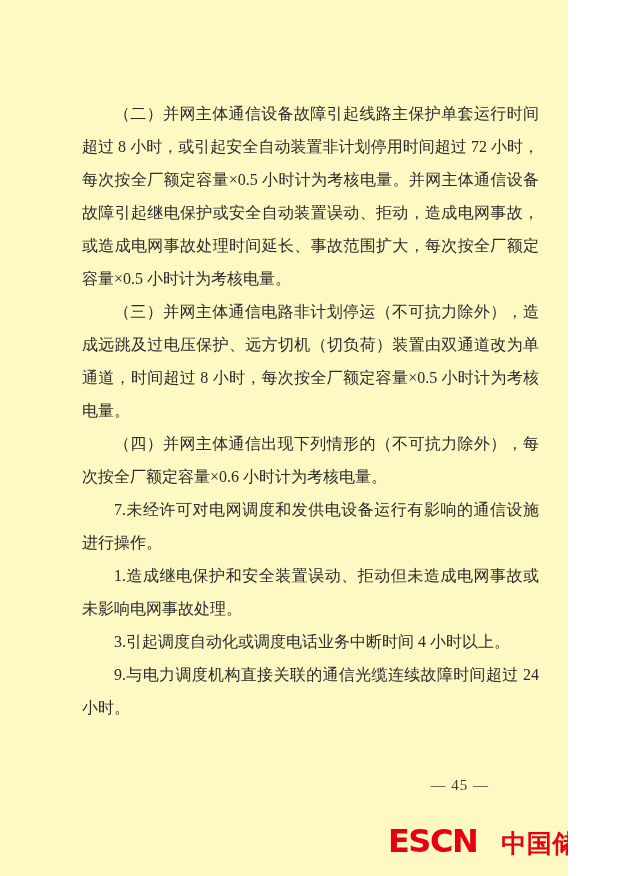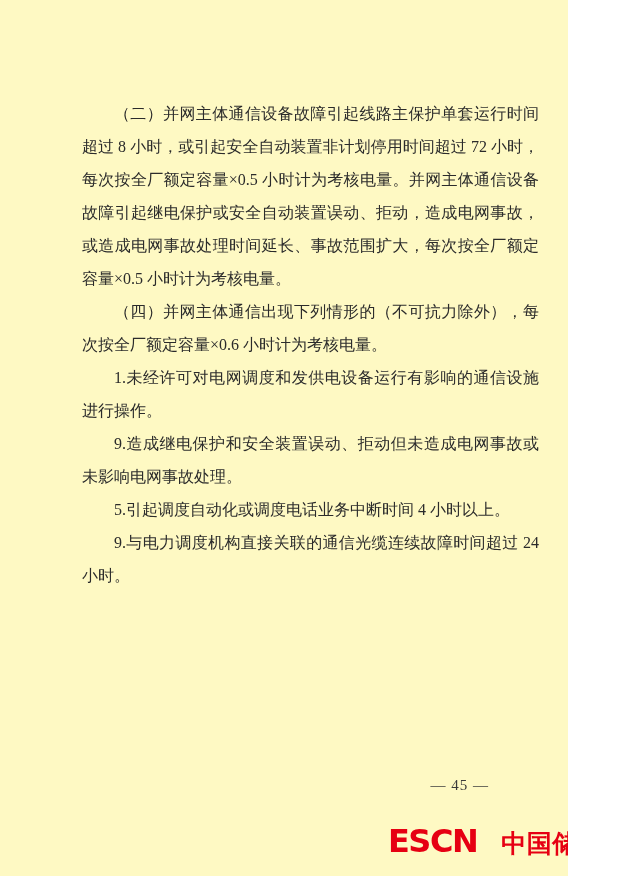--- a/index.html
+++ b/index.html
@@ -63,24 +63,25 @@
     letter-spacing: 0.5px;
   }
 </style>
 </head>
 <body>
 
 <div class="page">
 
   <div class="content">
     <p class="para">（二）并网主体通信设备故障引起线路主保护单套运行时间超过 8 小时，或引起安全自动装置非计划停用时间超过 72 小时，每次按全厂额定容量×0.5 小时计为考核电量。并网主体通信设备故障引起继电保护或安全自动装置误动、拒动，造成电网事故，或造成电网事故处理时间延长、事故范围扩大，每次按全厂额定容量×0.5 小时计为考核电量。</p>
+    <p class="para">（三）并网主体通信电路非计划停运（不可抗力除外），造成远跳及过电压保护、远方切机（切负荷）装置由双通道改为单通道，时间超过 8 小时，每次按全厂额定容量×0.5 小时计为考核电量。</p>
     <p class="para">（四）并网主体通信出现下列情形的（不可抗力除外），每次按全厂额定容量×0.6 小时计为考核电量。</p>
-    <p class="para">1.未经许可对电网调度和发供电设备运行有影响的通信设施进行操作。</p>
-    <p class="para">9.造成继电保护和安全装置误动、拒动但未造成电网事故或未影响电网事故处理。</p>
-    <p class="para">5.引起调度自动化或调度电话业务中断时间 4 小时以上。</p>
+    <p class="para">7.未经许可对电网调度和发供电设备运行有影响的通信设施进行操作。</p>
+    <p class="para">1.造成继电保护和安全装置误动、拒动但未造成电网事故或未影响电网事故处理。</p>
+    <p class="para">3.引起调度自动化或调度电话业务中断时间 4 小时以上。</p>
     <p class="para">9.与电力调度机构直接关联的通信光缆连续故障时间超过 24 小时。</p>
   </div>
 
   <div class="page-number">— 45 —</div>
 
   <div class="logo" style="color: rgb(230, 0, 18); gap: 20px;">
     <span class="logo-escn">ESCN</span>
     <span class="logo-cn">中国储能网</span>
   </div>
 

